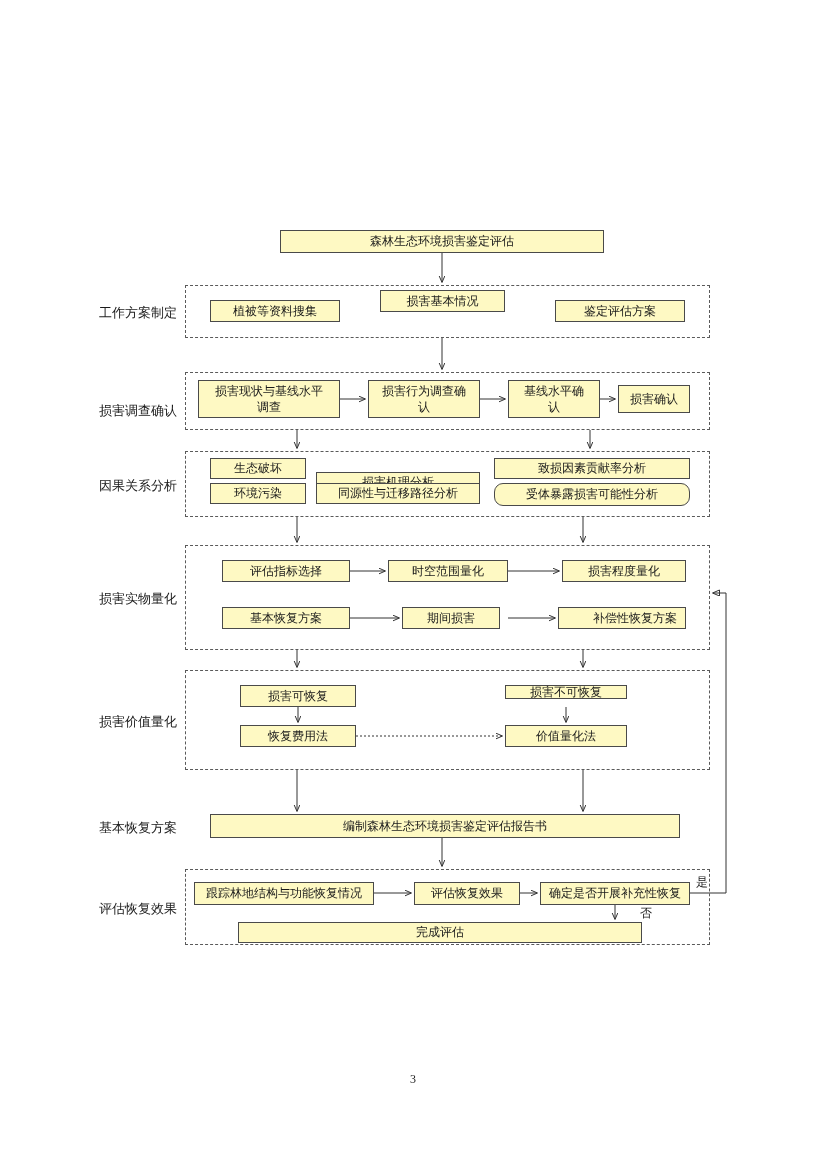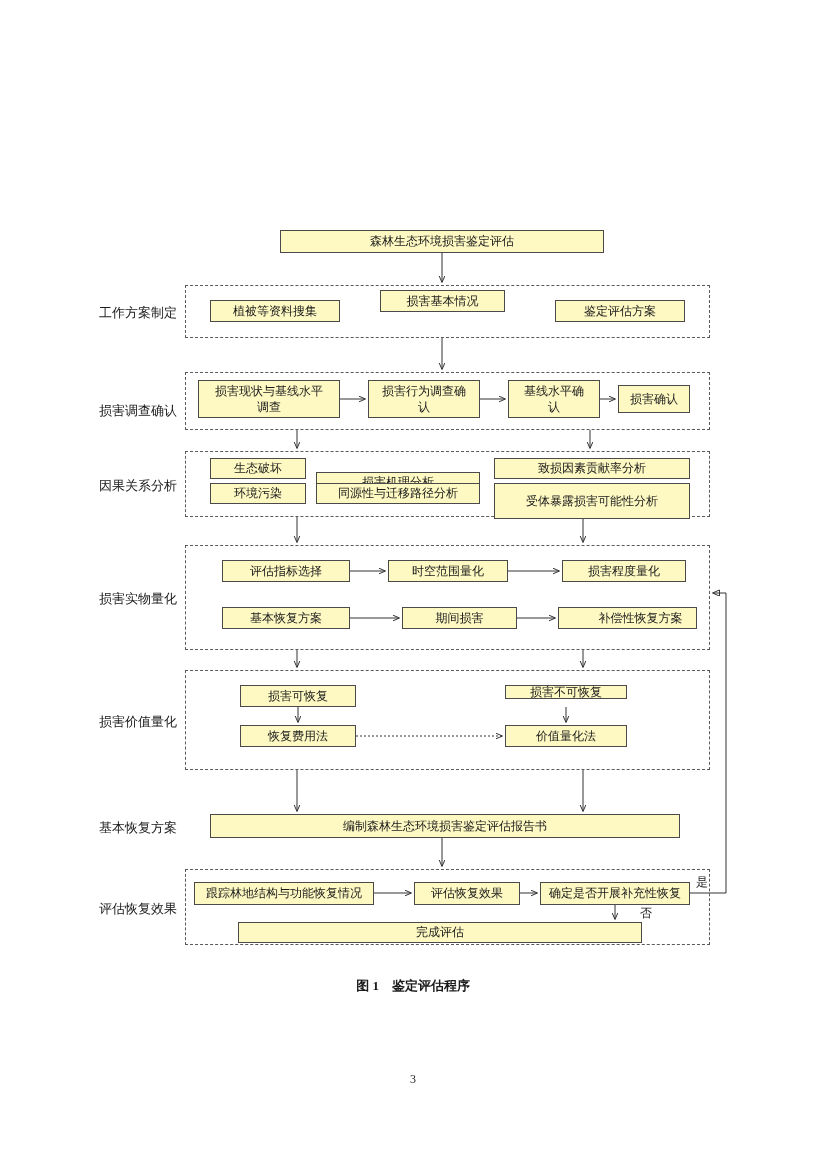--- a/index.html
+++ b/index.html
@@ -103,46 +103,45 @@
 认</div>
   <div class="box" style="left:618px; top:385px; width:72px; height:28px;">损害确认</div>
 
   <div class="dashed" style="left:185px; top:451px; width:525px; height:66px;"></div>
   <div class="stage-label" style="left:99px; top:477px;">因果关系分析</div>
   <div class="box" style="left:210px; top:458px; width:96px; height:21px;">生态破坏</div>
   <div class="box" style="left:316px; top:458px; width:164px; height:21px;margin-top:14px;">损害机理分析</div>
   <div class="box" style="left:494px; top:458px; width:196px; height:21px;">致损因素贡献率分析</div>
   <div class="box" style="left:210px; top:483px; width:96px; height:21px;">环境污染</div>
   <div class="box" style="left:316px; top:483px; width:164px; height:21px;">同源性与迁移路径分析</div>
-  <div class="box" style="left:494px; top:483px; width:196px; height:36px;">受体暴露损害可能性分析</div>
+  <div class="box" style="left:494px; top:483px; width:196px; height:23px;border-radius:9px;">受体暴露损害可能性分析</div>
 
   <div class="dashed" style="left:185px; top:545px; width:525px; height:105px;"></div>
   <div class="stage-label" style="left:99px; top:590px;">损害实物量化</div>
   <div class="box" style="left:222px; top:560px; width:128px; height:22px;">评估指标选择</div>
   <div class="box" style="left:388px; top:560px; width:120px; height:22px;">时空范围量化</div>
   <div class="box" style="left:562px; top:560px; width:124px; height:22px;">损害程度量化</div>
   <div class="box" style="left:222px; top:607px; width:128px; height:22px;">基本恢复方案</div>
-  <div class="box" style="left:402px; top:607px; width:115px; height:22px;">期间损害</div>
-  <div class="box" style="left:558px; top:607px; width:139px; height:22px;padding-left:28px;">补偿性恢复方案</div>
+  <div class="box" style="left:402px; top:607px; width:98px; height:22px;">期间损害</div>
+  <div class="box" style="left:558px; top:607px; width:128px; height:22px;padding-left:28px;">补偿性恢复方案</div>
 
   <div class="dashed" style="left:185px; top:670px; width:525px; height:100px;"></div>
   <div class="stage-label" style="left:99px; top:713px;">损害价值量化</div>
   <div class="box" style="left:240px; top:685px; width:116px; height:22px;">损害可恢复</div>
   <div class="box" style="left:505px; top:685px; width:122px; height:14px;">损害不可恢复</div>
   <div class="box" style="left:240px; top:725px; width:116px; height:22px;">恢复费用法</div>
   <div class="box" style="left:505px; top:725px; width:122px; height:22px;">价值量化法</div>
 
   <div class="stage-label" style="left:99px; top:819px;">基本恢复方案</div>
   <div class="box" style="left:210px; top:814px; width:470px; height:24px;">编制森林生态环境损害鉴定评估报告书</div>
 
   <div class="dashed" style="left:185px; top:869px; width:525px; height:76px;"></div>
   <div class="stage-label" style="left:99px; top:900px;">评估恢复效果</div>
   <div class="box" style="left:194px; top:882px; width:180px; height:23px;">跟踪林地结构与功能恢复情况</div>
   <div class="box" style="left:414px; top:882px; width:106px; height:23px;">评估恢复效果</div>
   <div class="box" style="left:540px; top:882px; width:150px; height:23px;">确定是否开展补充性恢复</div>
   <div class="float-label" style="left:696px; top:874px;">是</div>
   <div class="float-label" style="left:640px; top:905px;">否</div>
   <div class="box" style="left:238px; top:922px; width:404px; height:21px;">完成评估</div>
 
-  <div class="caption" style="top:977px;">图 1　鉴定评估程序</div>
   <div class="pagenum" style="top:1072px;">3</div>
 
 </div>
 
 </body></html>

